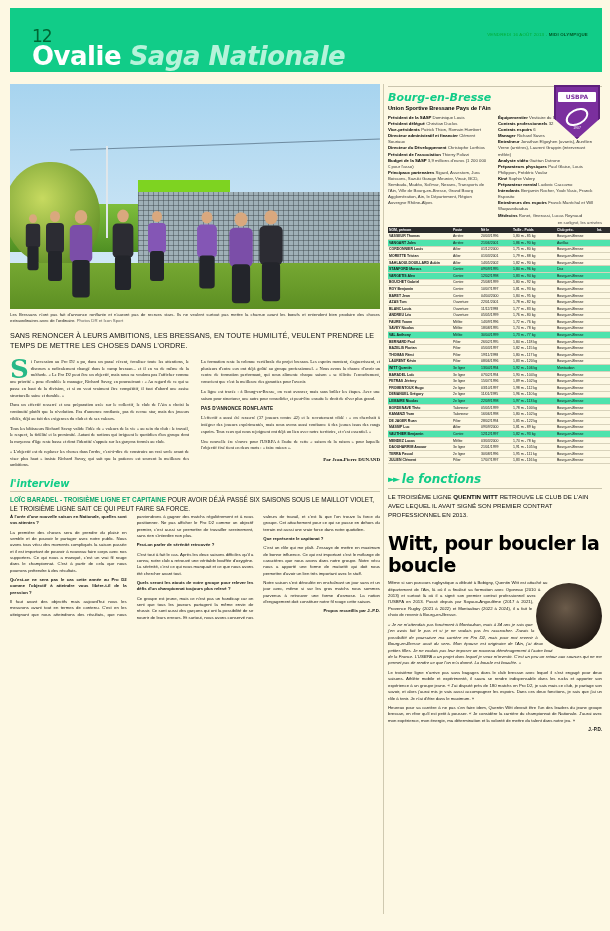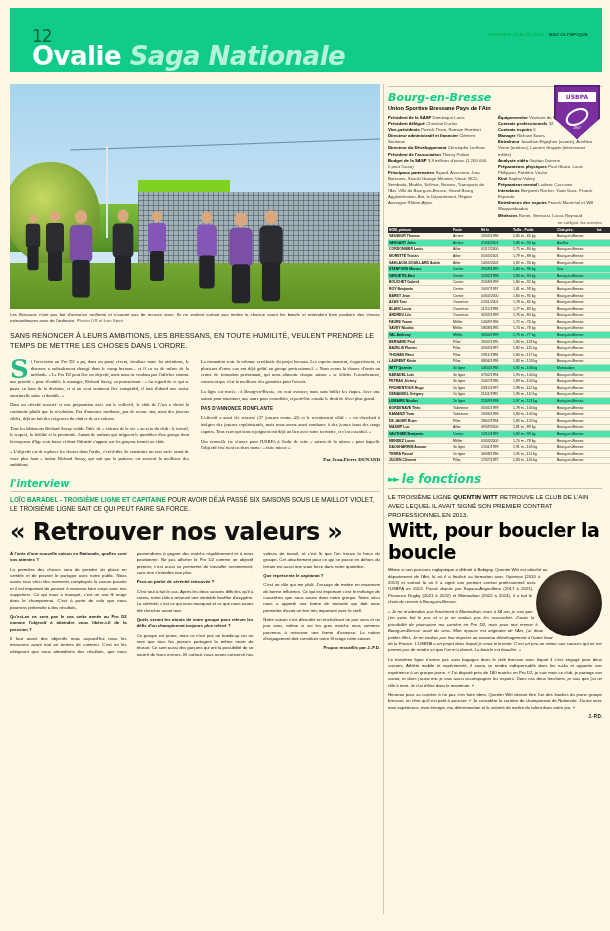--- a/index.html
+++ b/index.html
@@ -83,21 +83,21 @@
   table.roster th{background:#2b2b2b;color:#fff;font-size:3.4px;text-align:left;padding:1.4px 1px;font-weight:bold;}
   table.roster td{padding:.8px 1px;border-bottom:.4px solid #d8d2bb;color:#111;white-space:nowrap;overflow:hidden;}
   table.roster td.n b{font-weight:bold;}
   tr.hl td{background:#4fe3ad;}
   .c0{width:62px}.c1{width:26px}.c2{width:30px}.c3{width:42px}.c4{width:38px}.c5{width:16px}
 
   .portraithead{display:flex;align-items:center;gap:4px;color:#11cc88;font-size:12px;font-weight:bold;font-style:italic;font-family:"DejaVu Sans",sans-serif;margin-top:8px;}
   .arrows{color:#11cc88;font-size:9px;letter-spacing:-2px;}
   .pintro{font-size:6.2px;line-height:1.4;margin-top:3px;color:#111;}
   .pintro b{font-weight:bold;}
-  .ptitle{font-size:19px;font-weight:bold;font-family:"DejaVu Sans",sans-serif;margin:0 0 4px;letter-spacing:-.5px;}
+  .ptitle{font-size:19px;font-weight:bold;font-family:"DejaVu Sans",sans-serif;margin:13px 0 4px;letter-spacing:-.5px;}
   .ptext{font-size:4.3px;line-height:1.5;text-align:justify;color:#111;}
   .pphoto{float:right;width:66px;height:66px;border-radius:50%;margin:3px 0 2px 4px;background:radial-gradient(circle at 45% 38%,#6b5b4a,#241c16 72%);shape-outside:circle();}
   .psign{text-align:right;font-weight:bold;font-size:4.6px;margin-top:3px;}
 </style>
 </head>
 <body>
 
 <div class="page">
 
   <div class="banner">
@@ -187,21 +187,20 @@
       <p>Une nouvelle ère s'ouvre pour l'USBPA à l'aube de cette « saison de la raison » pour laquelle l'objectif fixé tient en deux mots : « faire mieux ».</p>
       <div class="byline">Par Jean-Pierre DUNAND</div>
     </div>
 
     <div class="sechead">l'interview</div>
     <div class="rule"></div>
     <div class="intro">
       <b>LOÏC BARADEL - TROISIÈME LIGNE ET CAPITAINE</b>
       <span>POUR AVOIR DÉJÀ PASSÉ SIX SAISONS SOUS LE MAILLOT VIOLET, LE TROISIÈME LIGNE SAIT CE QUI PEUT FAIRE SA FORCE.</span>
     </div>
-    <div class="ivtitle">« Retrouver nos valeurs »</div>
 
     <div class="body3">
       <p class="q">À l'orée d'une nouvelle saison en Nationale, quelles sont vos attentes ?</p>
       <p>La première des choses sera de prendre du plaisir en semble et de pouvoir le partager avec notre public. Nous avons tous vécu des moments compliqués la saison passée et il est important de pouvoir à nouveau faire corps avec nos supporters. Ce qui nous a manqué, c'est un vrai fil rouge dans le championnat. C'est à partir de cela que nous pourrons prétendre à des résultats.</p>
       <p class="q">Qu'est-ce ne sera pas le cas cette année au Pro D2 comme l'objectif à atteindre vous libère-t-il de la pression ?</p>
       <p>Il faut avant des objectifs mais aujourd'hui nous les mesurons avant tout en termes de contenu. C'est en les atteignant que nous atteindrons des résultats, que nous parviendrons à gagner des matchs régulièrement et à nous positionner. Ne pas afficher le Pro D2 comme un objectif premier, c'est aussi se permettre de travailler sereinement, sans rien s'interdire non plus.</p>
       <p class="q">Peut-on parler de sérénité retrouvée ?</p>
       <p>C'est tout à fait le cas. Après les deux saisons difficiles qu'il a connu, notre club a retrouvé une véritable bouffée d'oxygène. La sérénité, c'est ce qui nous manquait et ce que nous avons été chercher avant tout.</p>
       <p class="q">Quels seront les atouts de votre groupe pour relever les défis d'un championnat toujours plus relevé ?</p>
       <p>Ce groupe est jeune, mais ce n'est pas un handicap car on sent que tous les joueurs partagent la même envie de réussir. Ce sont aussi des garçons qui ont la possibilité de se nourrir de leurs erreurs. Et surtout, nous avons conservé nos valeurs de travail, et c'est là que l'on trouve la force du groupe. Cet attachement pour ce qui se passe en dehors du terrain est aussi une vraie force dans notre quotidien.</p>

